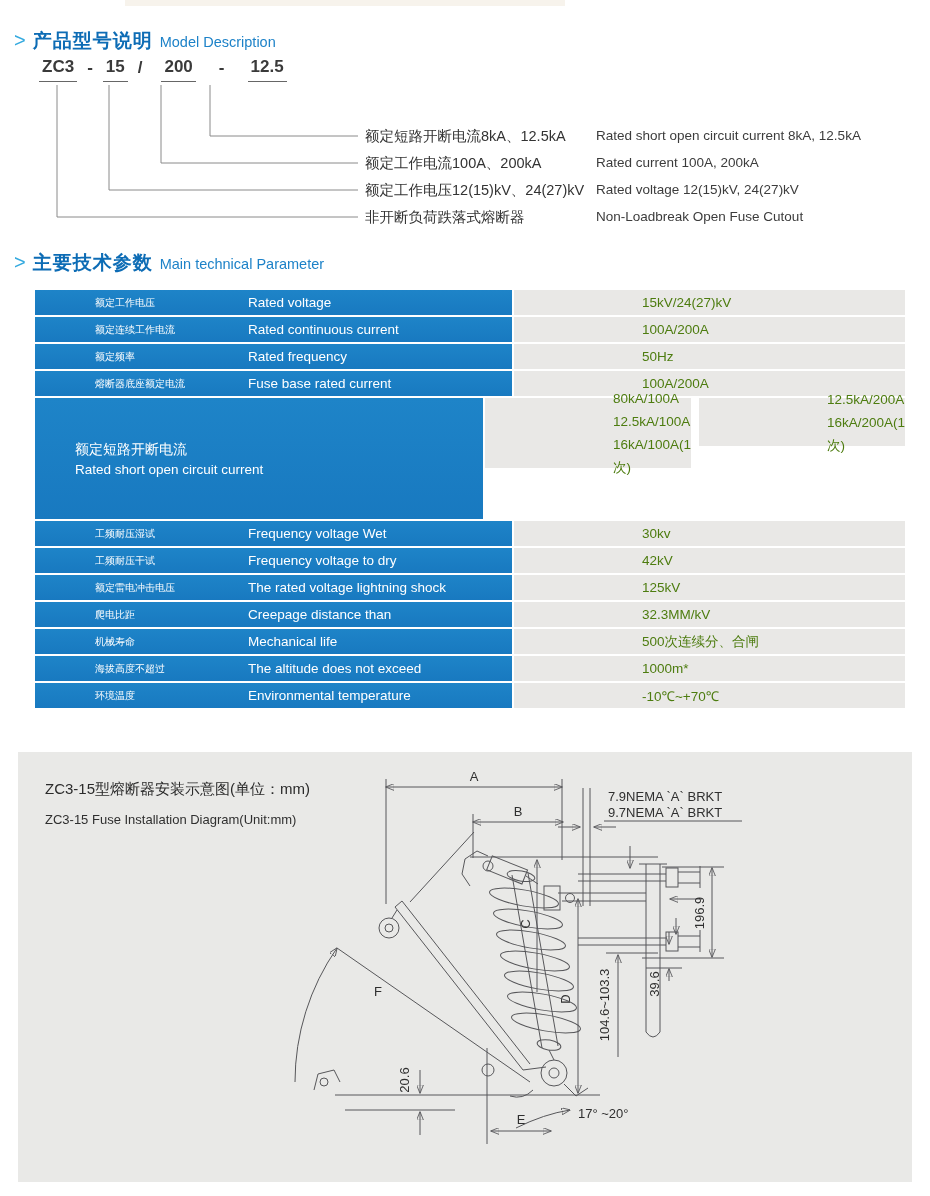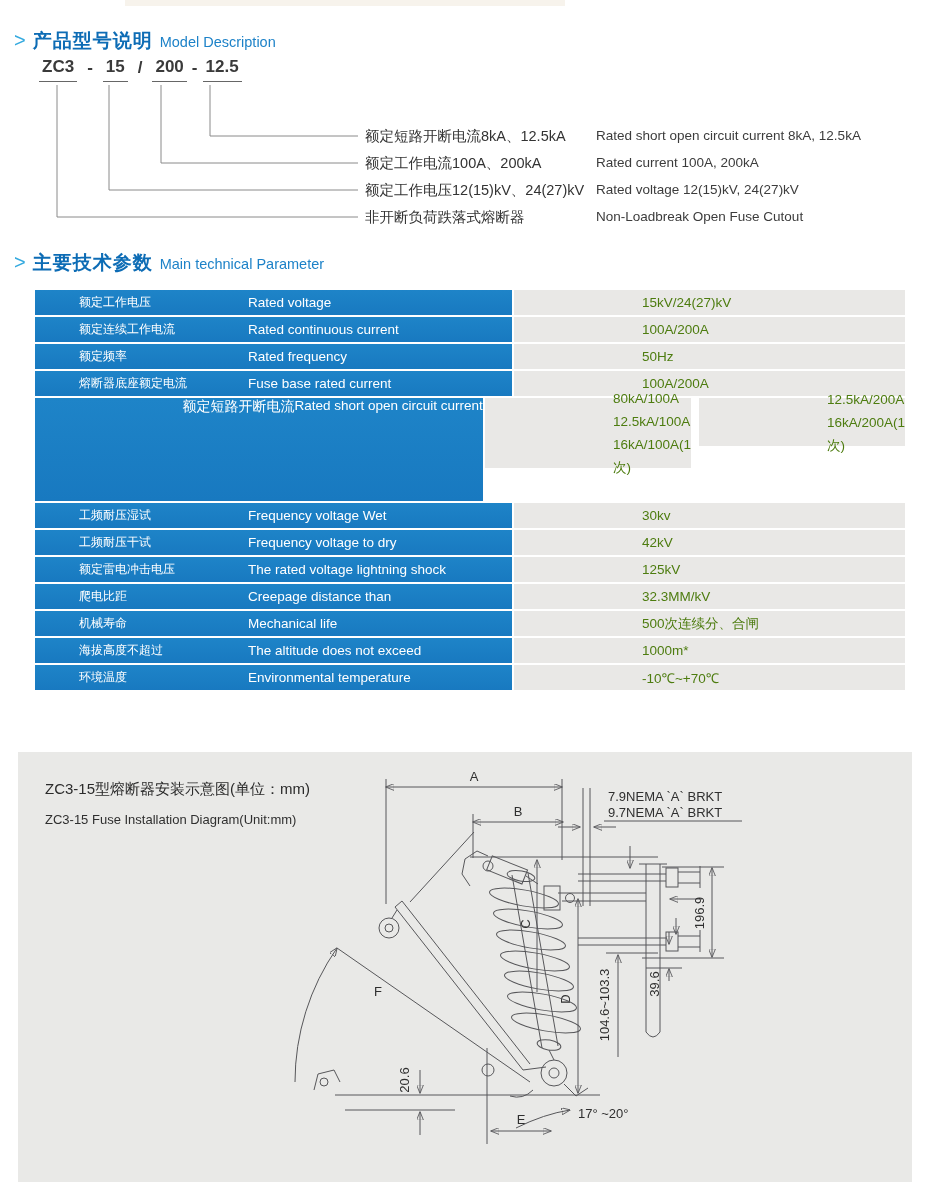--- a/index.html
+++ b/index.html
@@ -15,40 +15,40 @@
   .sec-head{position:absolute;display:flex;align-items:baseline;gap:7px;white-space:nowrap}
   .sec-head .chev{color:var(--accent);font-size:20px;font-weight:400}
   .sec-head .t-zh{color:var(--title-blue);font-size:19px;font-weight:700;letter-spacing:1px}
   .sec-head .t-en{color:var(--sub-blue);font-size:14.5px}
   #sec1{top:28px;left:14px}
   #sec2{top:250px;left:14px}
 
   
   .model-block{position:absolute;top:55px;left:0;width:930px;height:232px}
   .model-code{position:absolute;left:38px;top:2px;display:flex;align-items:flex-end;font-size:17px;font-weight:600;color:#3a3a3a}
-  .seg{display:inline-block;padding:0 3px 4px;margin:0 1px;line-height:20px}
+  .seg{display:inline-block;padding:0 3px 4px;margin:0 10px;line-height:20px}
   .seg.u{border-bottom:1.5px solid #666}
   .seg.g{margin:0 6px 0 1px}
   svg.model-lines{position:absolute;left:0;top:0;width:930px;height:232px}
   .model-labels div{position:absolute;left:365px;width:545px;display:flex;height:18px;line-height:18px}
   .model-labels div:nth-of-type(1){top:72px}
   .model-labels div:nth-of-type(2){top:99px}
   .model-labels div:nth-of-type(3){top:126px}
   .model-labels div:nth-of-type(4){top:153px}
   .ml-zh{width:231px;font-size:14.5px;color:#333}
   .ml-en{flex:1;font-size:13.5px;color:#3c3c3c}
 
   
   .ptable{position:absolute;top:290px;left:35px;width:870px}
   .prow{display:flex;margin-bottom:2px}
   .pblue{width:477px;margin-right:2px;background:linear-gradient(180deg,#1e84c8,var(--table-blue));color:#fff;display:flex;align-items:center;height:25px}
-  .pzh{padding-left:44px;width:213px;font-size:12px}
+  .pzh{padding-left:60px;width:213px;font-size:10px}
   .pen{flex:1;font-size:13.5px}
   .pval{flex:1;background:var(--cell-gray);padding-left:128px;display:flex;align-items:center;height:25px;font-size:13.5px;color:#4d7c0f}
-  .prow.big .pblue{height:103px;flex-direction:row;align-items:flex-start;justify-content:flex-end;padding-left:40px}
+  .prow.big .pblue{height:121px;flex-direction:column;align-items:flex-start;justify-content:center;padding-left:40px}
   .bzh{font-size:14px;margin-bottom:3px}
   .ben{font-size:13.5px}
   .pval-stack{flex:1;display:flex;flex-direction:row;gap:8px}
   .pval-stack .pval{flex-direction:column;justify-content:center;align-items:flex-start}
   .pval-stack .pval:nth-of-type(1){height:70px}
   .pval-stack .pval:nth-of-type(2){height:48px}
   .vline{line-height:23px}
 
   
   .panel{position:absolute;top:752px;left:18px;width:894px;height:430px;background:var(--panel-gray)}

